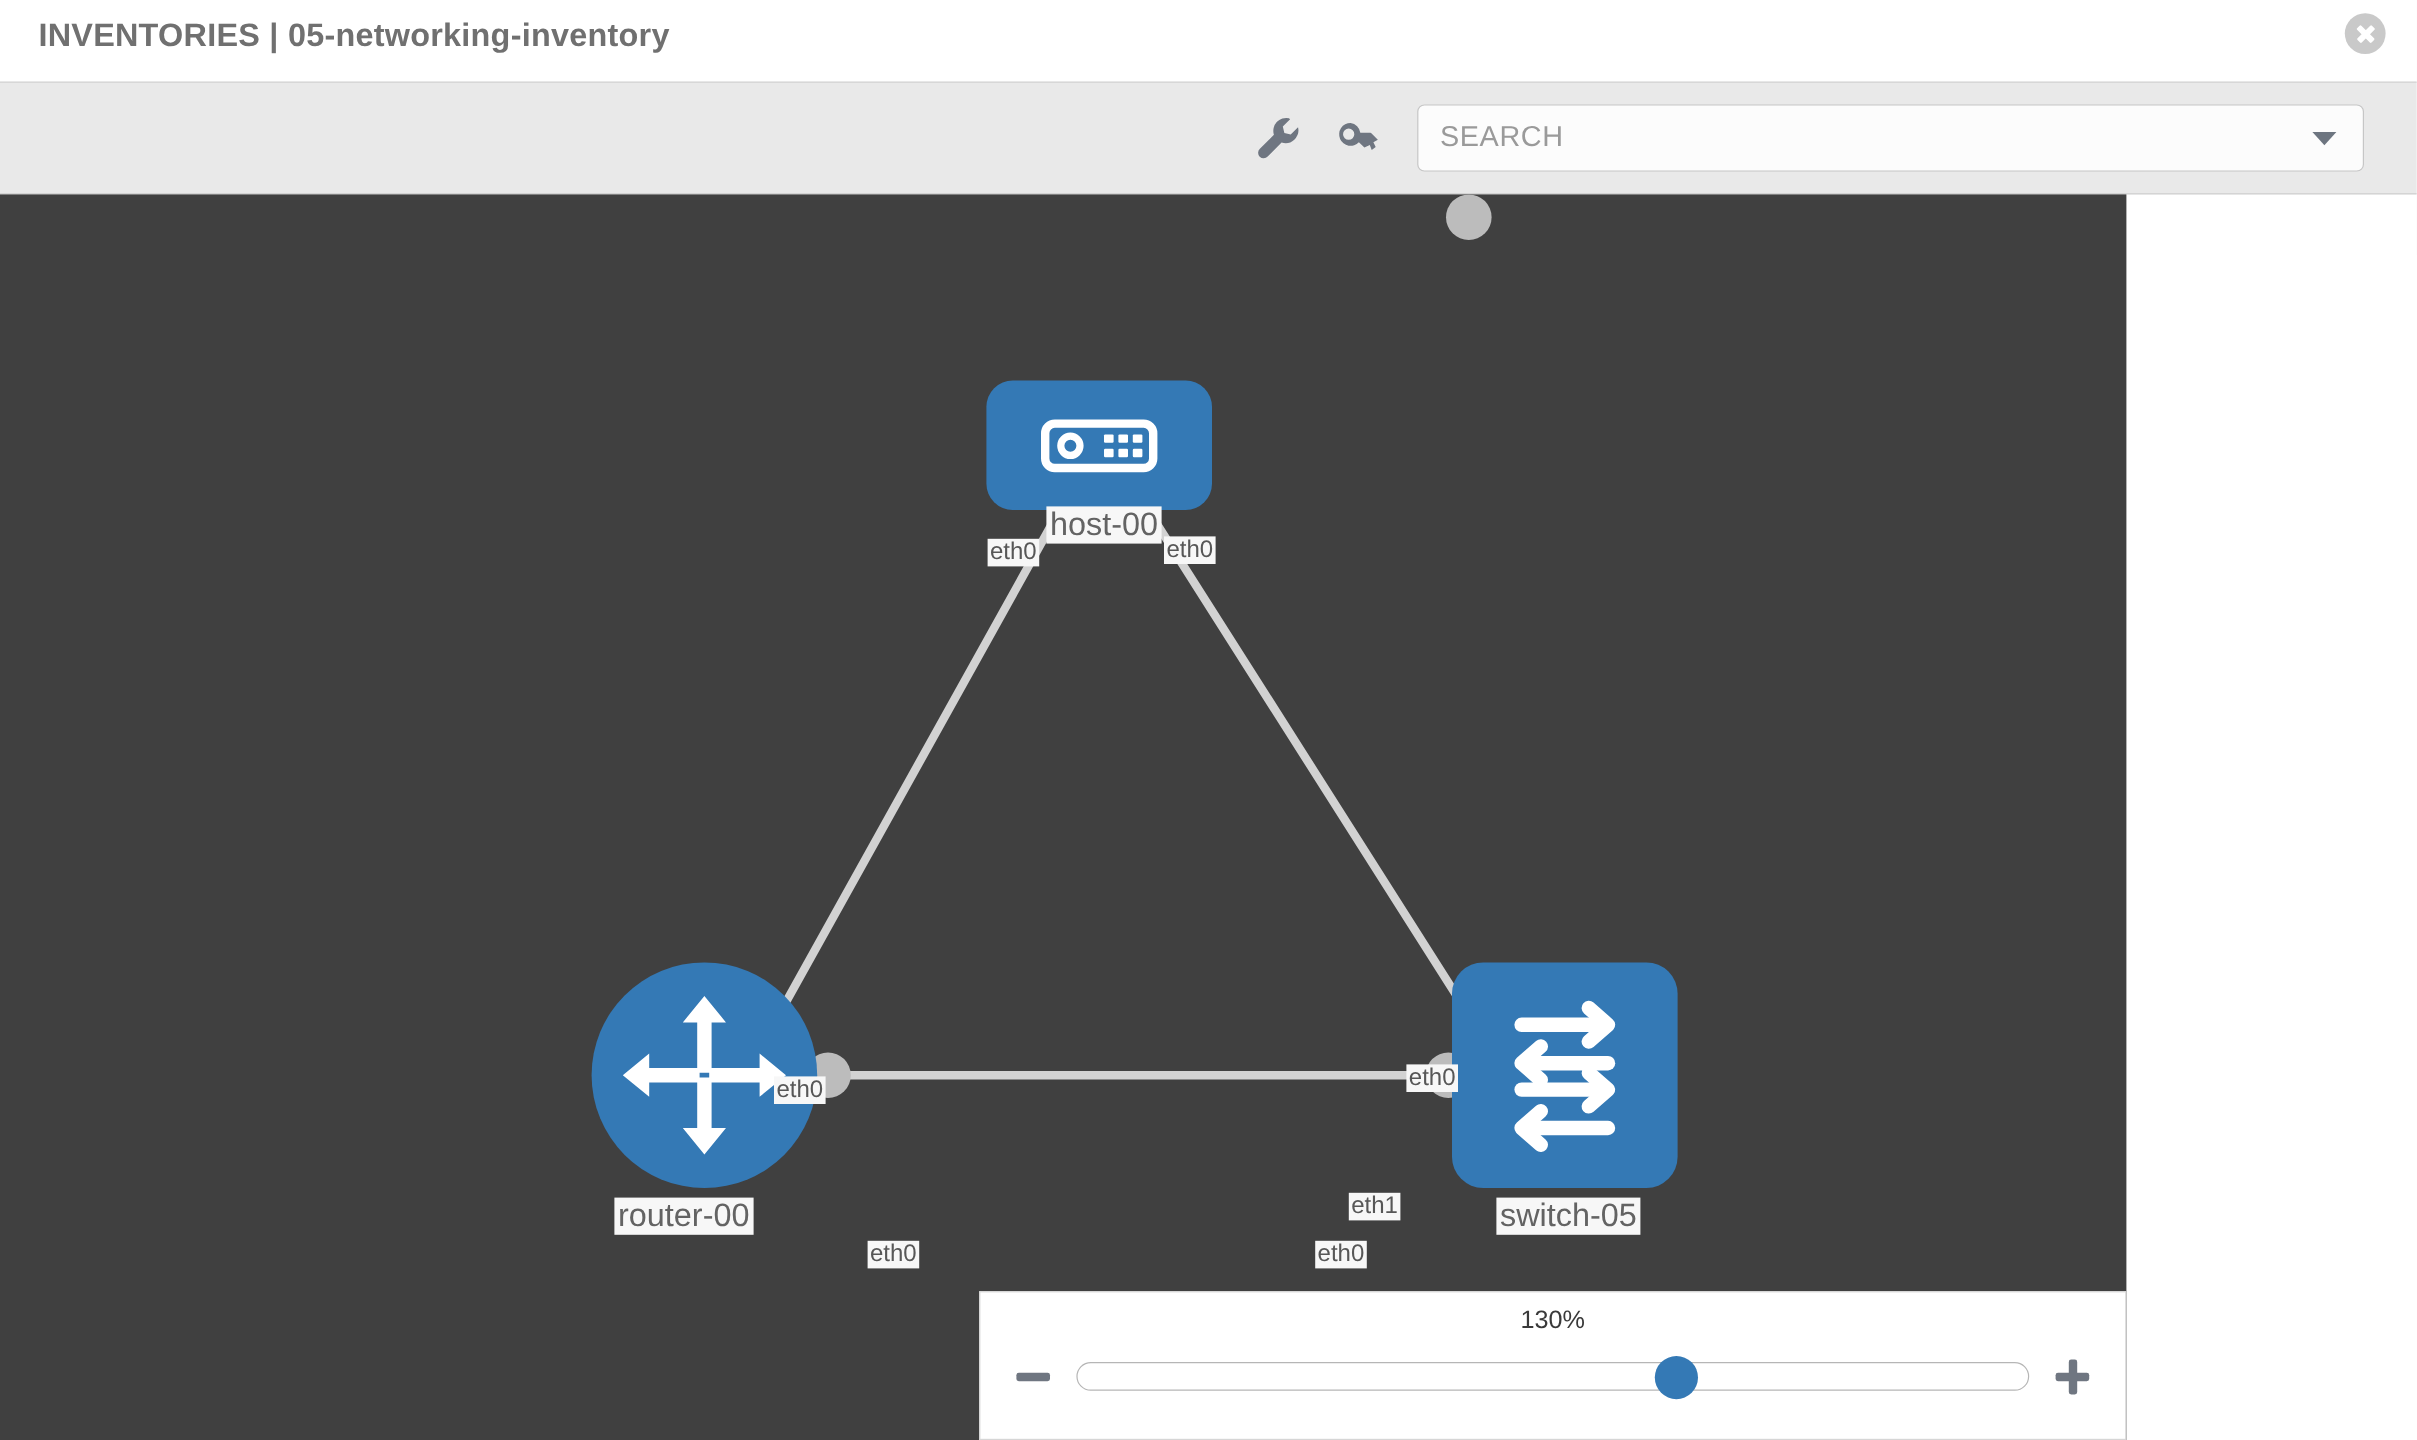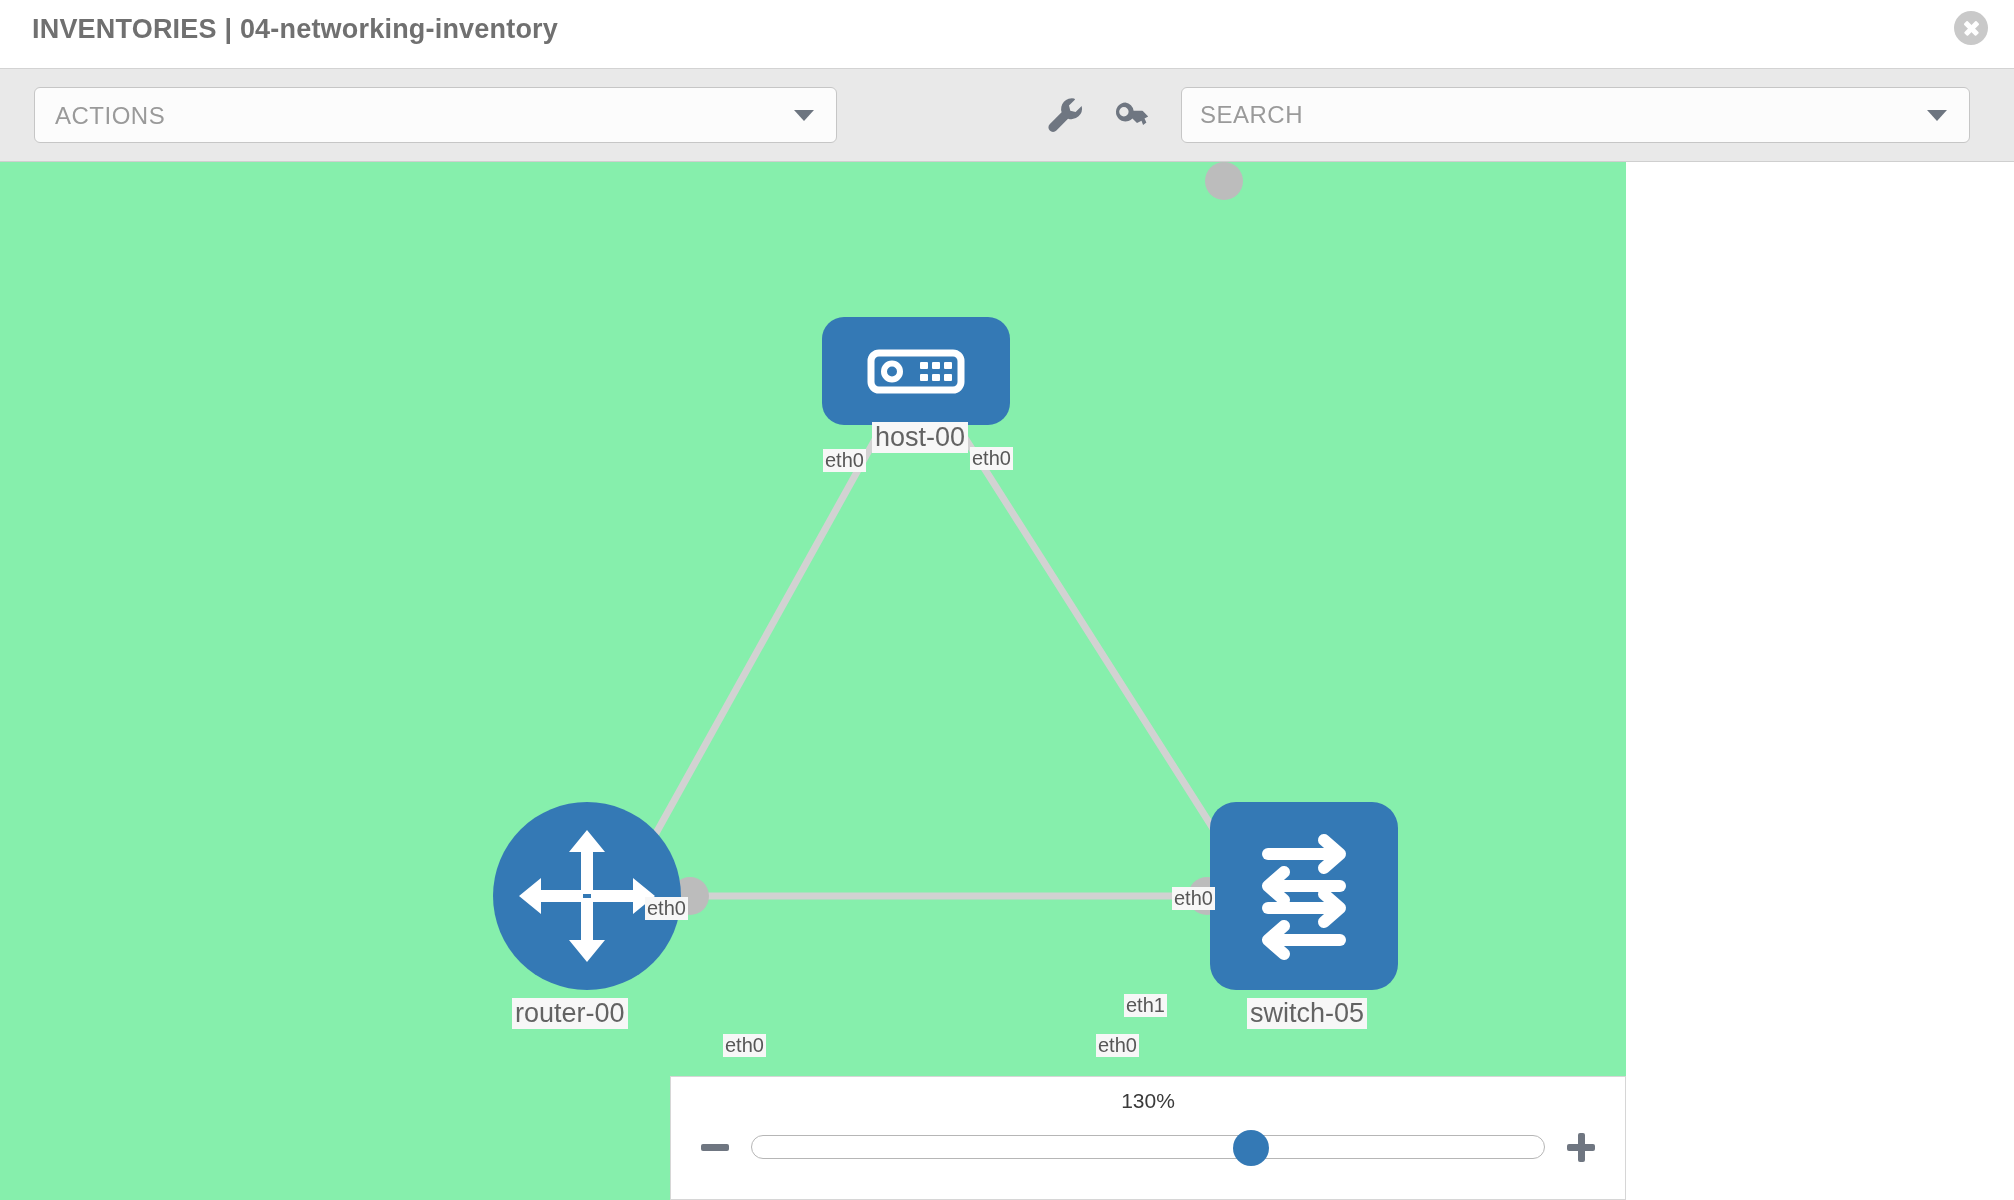--- a/index.html
+++ b/index.html
@@ -69,22 +69,22 @@
   .search-box input {
     position:absolute; left:18px; top:0; width:700px; height:54px;
     border:none; outline:none; background:transparent;
     font-family:"Liberation Sans", sans-serif;
     font-size:24px; color:#6b6b6b; letter-spacing:0.5px;
   }
   .search-box input::placeholder { color:#9a9a9a; }
 
   
   .canvas {
-    position:absolute; left:0; top:162px; width:1626px; height:1038px;
-    background:#86efac; overflow:hidden;
+    position:absolute; left:0; top:162px; width:1772px; height:1038px;
+    background:#404040; overflow:hidden;
   }
   .canvas > svg.links { position:absolute; left:0; top:0; width:2014px; height:1038px; }
 
   
   .node { position:absolute; }
   .node .shape { position:absolute; left:0; top:0; background:#3479b5; }
   .node.host   .shape { width:188px; height:108px; border-radius:22px; }
   .node.router .shape { width:188px; height:188px; border-radius:50%; }
   .node.switch .shape { width:188px; height:188px; border-radius:26px; }
   .node .glyph { position:absolute; left:0; top:0; width:188px; height:188px; }
@@ -140,33 +140,29 @@
     position:absolute; top:-6px; width:36px; height:36px; border-radius:50%;
     background:#3479b5; margin-left:-18px; cursor:pointer;
   }
 </style>
 </head>
 <body>
 
 <div id="app">
 
   <div class="header">
-    <div class="page-title">INVENTORIES | 04-networking-inventory</div>
+    <div class="page-title">INVENTORIES | 05-networking-inventory</div>
     <div class="close-btn">
       <span class="x-a"></span>
       <span class="x-b"></span>
     </div>
   </div>
 
   <div class="toolbar">
 
-    <div class="actions-select">
-      <span class="sel-label">ACTIONS</span>
-      <span class="caret"></span>
-    </div>
 
     <div class="tool-icon" id="wrench-icon">
       <svg viewBox="0 0 52 52" aria-hidden="true">
         <g fill="#6f7681">
           <path d="M36.2 9.5a10.8 10.8 0 0 0-12.6 13.8L11.9 34.9a4.6 4.6 0 1 0 6.5 6.5l11.6-11.6A10.8 10.8 0 0 0 43.7 17l-6.1 6.1-5.3-1.3-1.3-5.3 6.1-6.1a10.9 10.9 0 0 0-1-0.9z"></path>
         </g>
       </svg>
     </div>
 
     <div class="tool-icon" id="key-icon">

